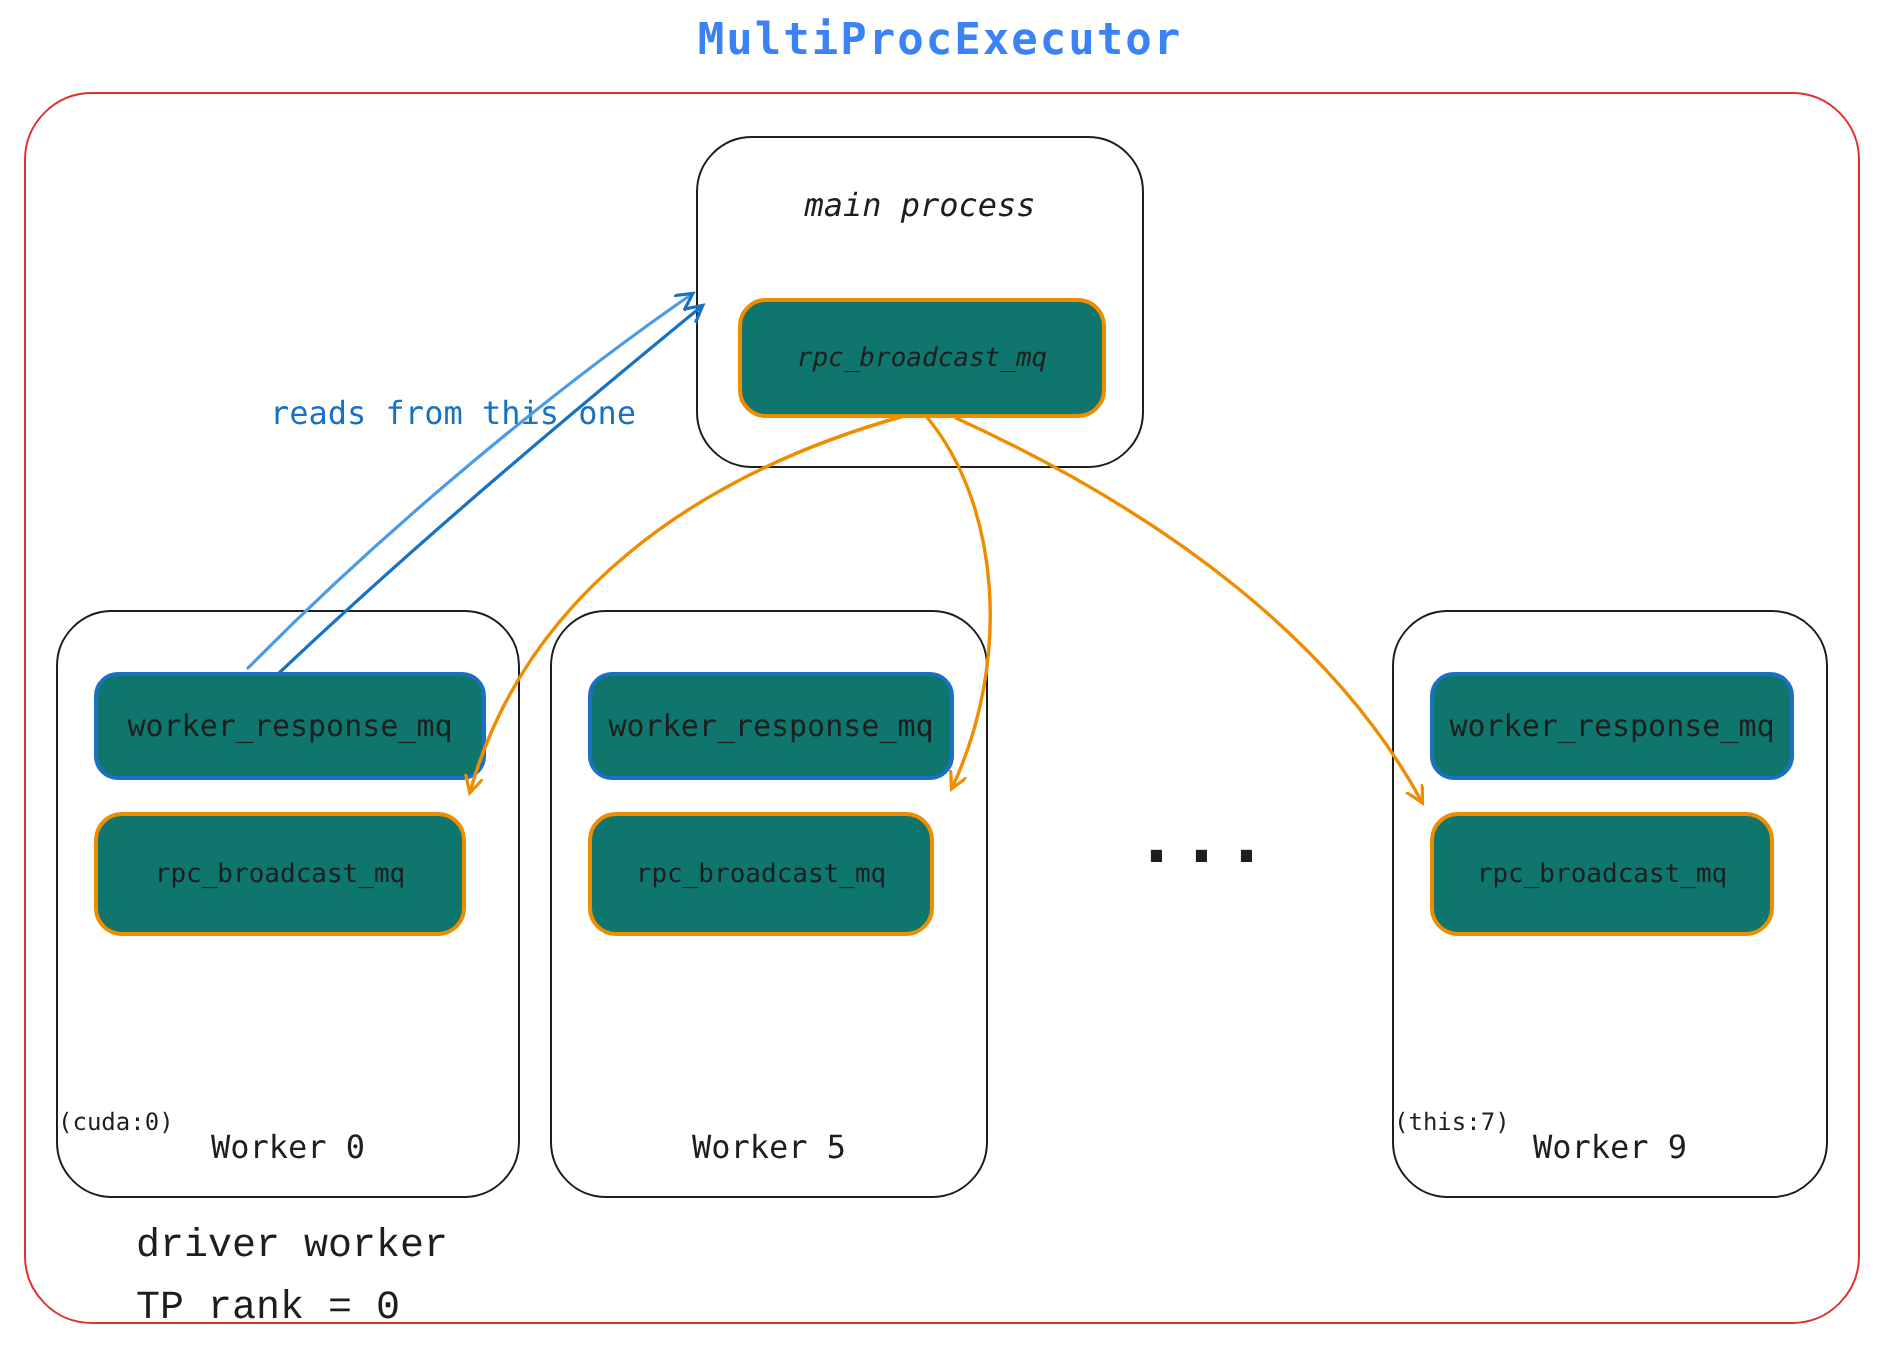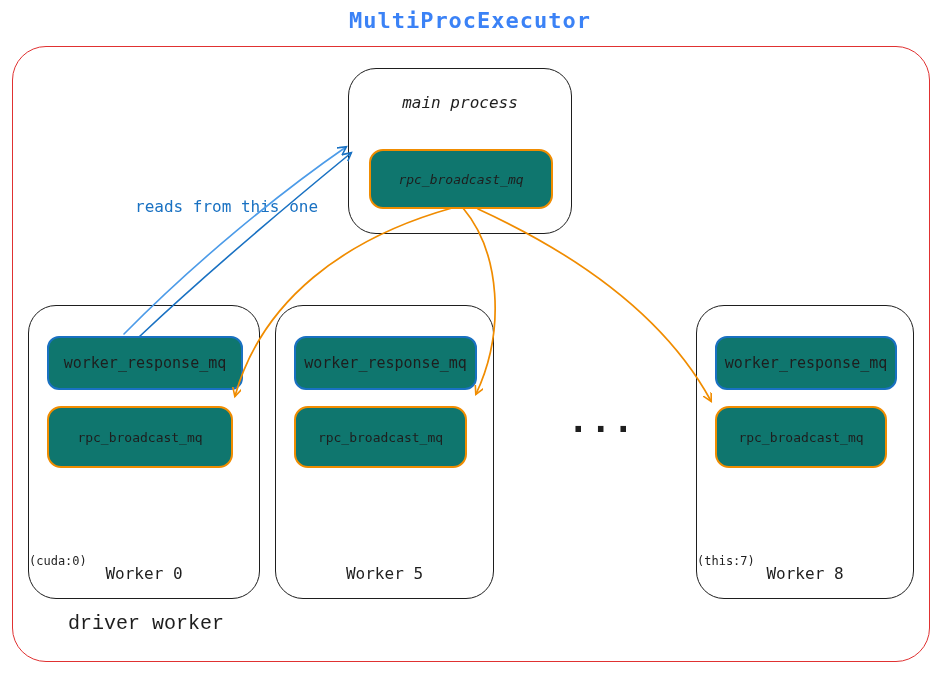--- a/index.html
+++ b/index.html
@@ -147,30 +147,31 @@
 
   <div class="worker w1">
     <div class="mq mq-blue resp-mq">worker_response_mq</div>
     <div class="mq mq-orange bcast-mq">rpc_broadcast_mq</div>
     <div class="worker-title">Worker 5</div>
   </div>
 
   <div class="worker w7">
     <div class="mq mq-blue resp-mq">worker_response_mq</div>
     <div class="mq mq-orange bcast-mq">rpc_broadcast_mq</div>
-    <div class="worker-title">Worker 8</div>
+    <div class="worker-title">Worker 9</div>
     <div class="worker-sub">(this:7)</div>
   </div>
 
   <div class="ellipsis">...</div>
 
   <div class="reads-note">reads from this one</div>
 
   <div class="driver-note">
     <div>driver worker</div>
+    <div>TP rank = 0</div>
   </div>
 
   <svg class="arrows" viewBox="0 0 940 680" xmlns="http://www.w3.org/2000/svg">
     <defs>
       <marker id="ah-orange" markerWidth="12" markerHeight="12" refX="8" refY="4.5" orient="auto" markerUnits="userSpaceOnUse">
         <path d="M0,0 L8.5,4.5 L0,9" fill="none" stroke="#f08c00" stroke-width="1.6" stroke-linecap="round"></path>
       </marker>
       <marker id="ah-blue" markerWidth="12" markerHeight="12" refX="8" refY="4.5" orient="auto" markerUnits="userSpaceOnUse">
         <path d="M0,0 L8.5,4.5 L0,9" fill="none" stroke="#1971c2" stroke-width="1.6" stroke-linecap="round"></path>
       </marker>

